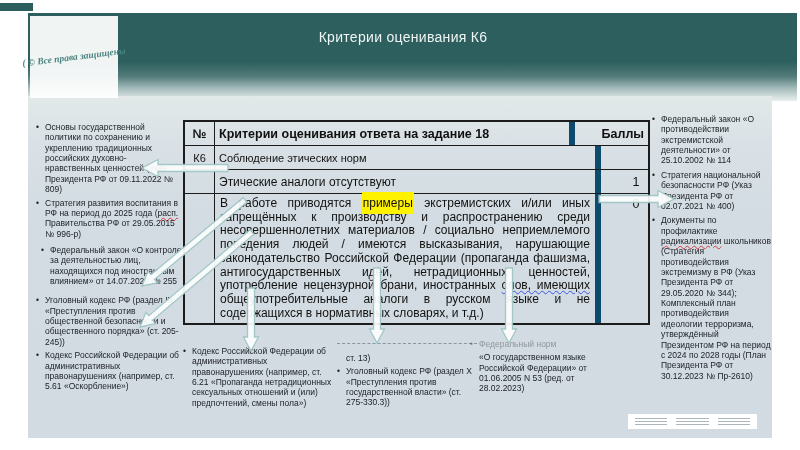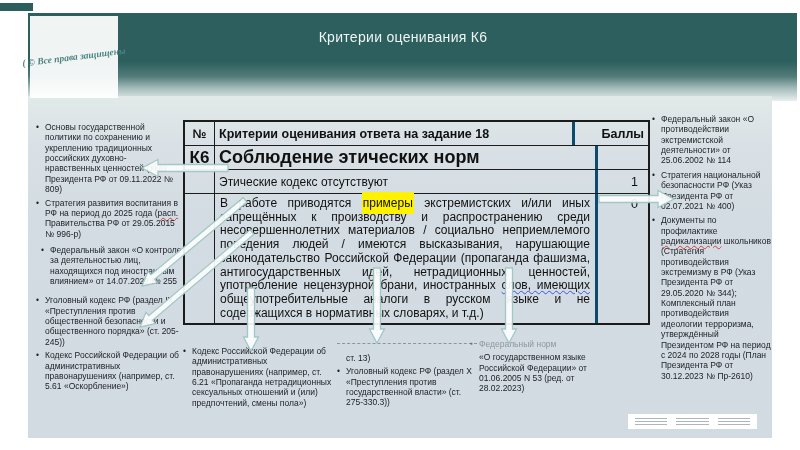--- a/index.html
+++ b/index.html
@@ -34,26 +34,26 @@
   #right-list .li{margin-bottom:4px;}
   #bottom-col1{left:183px;top:346px;width:150px;}
   #bottom-col2{left:337px;top:339px;width:140px;}
   #bottom-col3{left:470px;top:339px;width:142px;}
 
   
   .table{position:absolute;left:183px;top:120px;width:463px;border:2px solid #1c1c1c;color:#111;}
   .tr{display:flex;border-top:1px solid #1c1c1c;}
   .tr:first-child{border-top:none;}
   .td{box-sizing:border-box;padding:2px 4px;display:flex;align-items:center;}
-  .c-num{flex:0 0 30px;justify-content:center;border-right:1px solid #1c1c1c;font-weight:bold;font-size:17px;}
+  .c-num{flex:0 0 30px;justify-content:center;border-right:1px solid #1c1c1c;font-weight:normal;font-size:11px;}
   .c-crit{flex:1;}
-  .c-score{flex:0 0 53px;border-left:3px solid #0c4a6e;justify-content:center;font-size:12.5px;padding-left:27px;}
+  .c-score{flex:0 0 53px;border-left:6px solid #0c4a6e;justify-content:center;font-size:12.5px;padding-left:27px;}
   .head,.k6,.r1{height:23px;}
   .head .td{font-weight:bold;font-size:12.5px;}
-  .k6 .c-crit{font-weight:bold;font-size:18px;}
+  .k6 .c-crit{font-weight:normal;font-size:11px;}
   .r1 .c-crit{font-size:12px;}
   .r0 .c-crit{display:block;min-height:119px;font-size:12px;line-height:13.7px;
               text-align:justify;padding:3px 5px;}
   .r0 .c-score{display:block;text-align:center;padding-top:3px;font-size:12.5px;}
   .hl{background:#fff200;padding:4px 1px;}
   .wavy-b{text-decoration:underline;text-decoration-style:wavy;text-decoration-color:#3b55e6;
           text-decoration-thickness:1px;text-underline-offset:1px;}
   .wavy-r{text-decoration:underline;text-decoration-style:wavy;text-decoration-color:#d43b3b;
           text-decoration-thickness:1px;text-underline-offset:1px;}
 
@@ -101,21 +101,21 @@
       </div>
       <div class="li">
         <span class="blt">•</span>
         <span class="txt">Кодекс Российской Федерации об административных правонарушениях (например, ст. 5.61 «Оскорбление»)</span>
       </div>
     </div>
 
   <div class="list" id="right-list">
       <div class="li">
         <span class="blt">•</span>
-        <span class="txt">Федеральный закон «О противодействии экстремистской деятельности» от 25.06.2002 № 114</span>
+        <span class="txt">Федеральный закон «О противодействии экстремистской деятельности» от 25.10.2002 № 114</span>
       </div>
       <div class="li">
         <span class="blt">•</span>
         <span class="txt">Стратегия национальной безопасности РФ (Указ Президента РФ от 02.07.2021 № 400)</span>
       </div>
       <div class="li">
         <span class="blt">•</span>
         <span class="txt">Документы по профилактике <span class="wavy-r">радикализации</span> школьников (Стратегия противодействия экстремизму в РФ (Указ Президента РФ от 29.05.2020 № 344); Комплексный план противодействия идеологии терроризма, утверждённый Президентом РФ на период с 2024 по 2028 годы (План Президента РФ от 30.12.2023 № Пр-2610)</span>
       </div>
     </div>
@@ -126,21 +126,21 @@
       <div class="td c-crit">Критерии оценивания ответа на задание 18</div>
       <div class="td c-score">Баллы</div>
     </div>
     <div class="tr k6">
       <div class="td c-num">К6</div>
       <div class="td c-crit">Соблюдение этических норм</div>
       <div class="td c-score"></div>
     </div>
     <div class="tr r1">
       <div class="td c-num"></div>
-      <div class="td c-crit">Этические кодекс отсутствуют</div>
+      <div class="td c-crit">Этические аналоги отсутствуют</div>
       <div class="td c-score">1</div>
     </div>
     <div class="tr r0">
       <div class="td c-num"></div>
       <div class="td c-crit">В работе приводятся <span class="hl">примеры</span> экстремистских и/или иных запрещённых к производству и распространению среди несовершеннолетних материалов / социально неприемлемого поведения людей / имеются высказывания, нарушающие законодательство Российской Федерации (пропаганда фашизма, антигосударственных идей, нетрадиционных ценностей, употребление нецензурной брани, иностранных <span class="wavy-b">слов, имеющих</span> общеупотребительные аналоги в русском языке и не содержащихся в нормативных словарях, и т.д.)</div>
       <div class="td c-score">0</div>
     </div>
   </div>
 
   <div class="list" id="bottom-col1">

